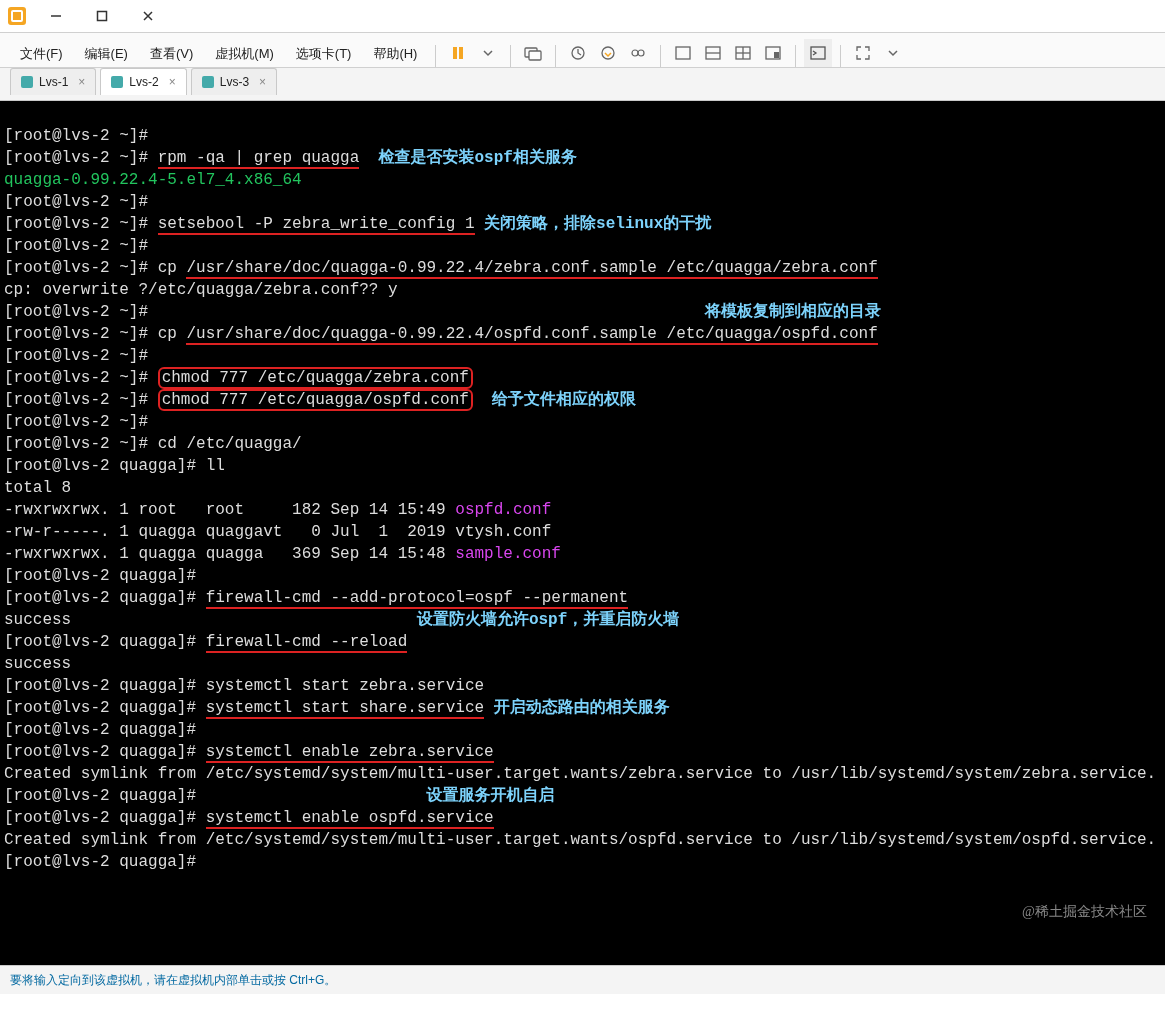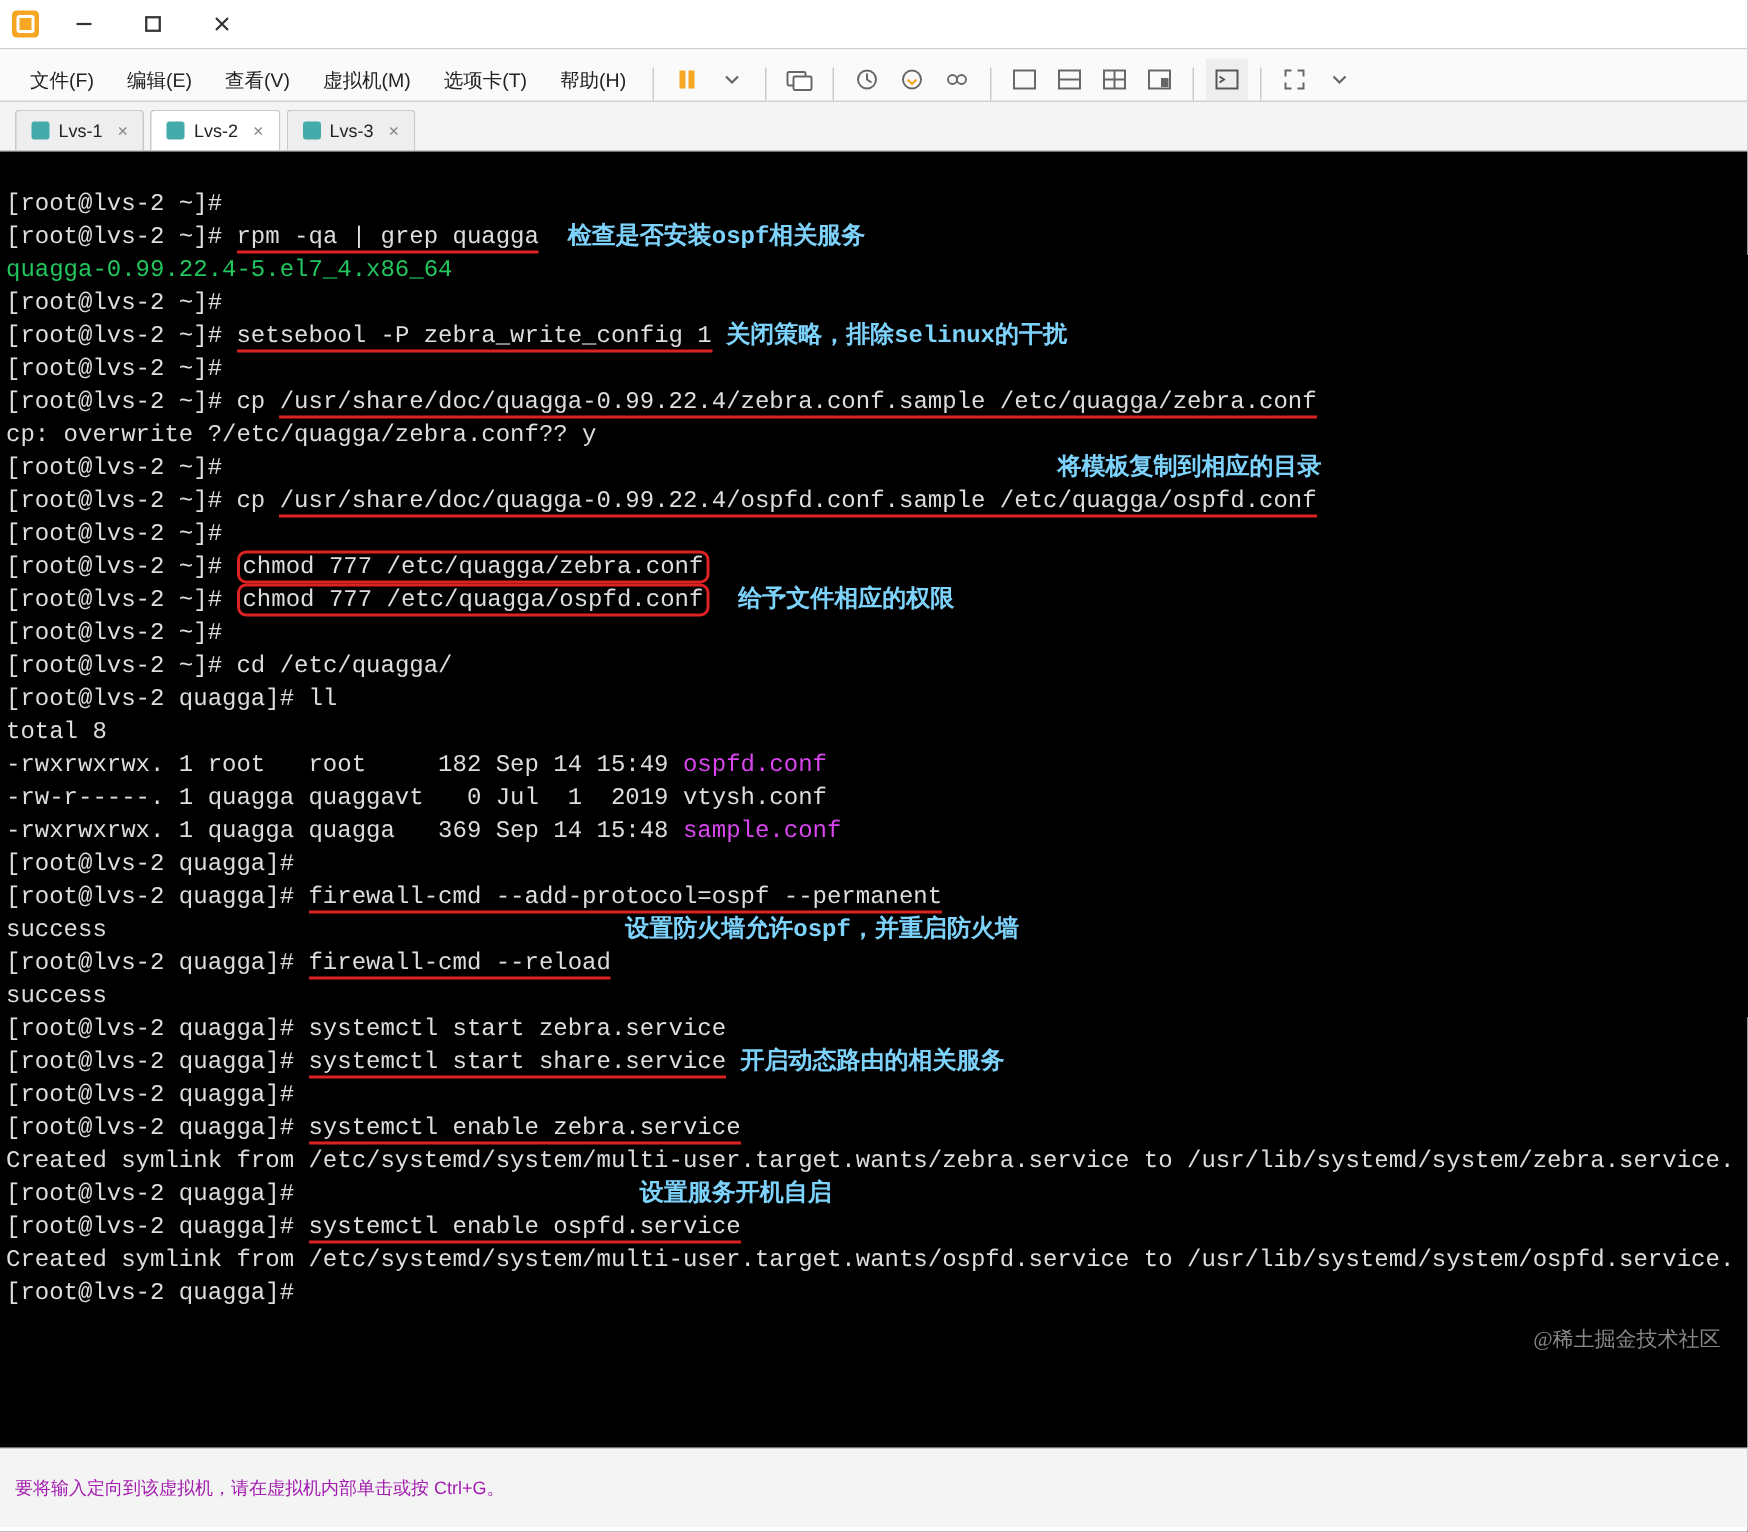--- a/index.html
+++ b/index.html
@@ -6,33 +6,33 @@
 .titlebar{height:32px;display:flex;align-items:center;padding:0 8px;border-bottom:1px solid #d0d0d0;background:#fff}
 .titlebar .ico{width:18px;height:18px;margin-right:8px;display:inline-block;background:#f5a623;border-radius:3px;position:relative}
 .titlebar .ico:before{content:"";position:absolute;inset:3px;border:2px solid #fff;border-radius:2px}
 .titlebar .ttl{flex:1}
 .winbtns{display:flex;gap:2px}
 .winbtn{width:44px;height:30px;display:flex;align-items:center;justify-content:center;cursor:pointer}
 .menubar{height:34px;display:flex;align-items:flex-end;padding:0 10px;border-bottom:1px solid #d0d0d0;background:#fafafa;gap:2px}
 .menuitem{padding:4px 10px;cursor:pointer}
 .tbsep{width:1px;height:22px;background:#ccc;margin:0 6px}
 .tbbtn{width:28px;height:28px;display:flex;align-items:center;justify-content:center;cursor:pointer;color:#555}
-.tabs{height:32px;display:flex;align-items:flex-end;padding:0 10px;background:#f4f4f4;border-bottom:1px solid #c9c9c9;gap:4px}
+.tabs{height:32px;display:flex;padding:0 10px;background:#f4f4f4;border-bottom:1px solid #c9c9c9;gap:4px}
 .tab{height:26px;padding:0 10px;display:flex;align-items:center;gap:6px;border:1px solid #c9c9c9;border-bottom:none;background:#eee;cursor:pointer;border-radius:3px 3px 0 0;font-size:12px}
 .tab.active{background:#fff;font-weight:400}
 .tab .tico{width:12px;height:12px;background:#4aa;border-radius:2px}
 .tab .x{color:#888;margin-left:4px}
 .term{background:#000;color:#ddd;font-family:"Consolas","Courier New",monospace;font-size:16px;line-height:22px;padding:2px 4px;height:860px;overflow:hidden;position:relative;white-space:pre}
 .g{color:#d946ef}
 .r{color:#22c55e}
 .anno{color:#7dd3fc;font-family:Liberation Mono, monospace;font-size:16px;font-weight:700}
 .ul{border-bottom:2px solid #d22}
 .box{border:2px solid #d22;border-radius:6px;padding:0 2px}
-.status{height:28px;display:flex;align-items:center;padding:12px 10px;background:#f4f4f4;border-top:1px solid #c9c9c9;font-size:12px;color:#a21caf}
-.wm{position:absolute;right:18px;bottom:60px;color:#888;font-size:14px;font-family:"Microsoft YaHei"}
+.status{height:28px;display:flex;align-items:center;padding:0 10px;background:#f4f4f4;border-top:1px solid #c9c9c9;font-size:12px;color:#0369a1}
+.wm{position:absolute;right:18px;bottom:42px;color:#888;font-size:14px;font-family:"Microsoft YaHei"}
 svg{display:block}
 </style>
 </head>
 <body>
 
 <div class="titlebar">
   <span class="ico"></span>
   <div class="winbtns">
     <div class="winbtn">
         <svg width="12" height="12">

